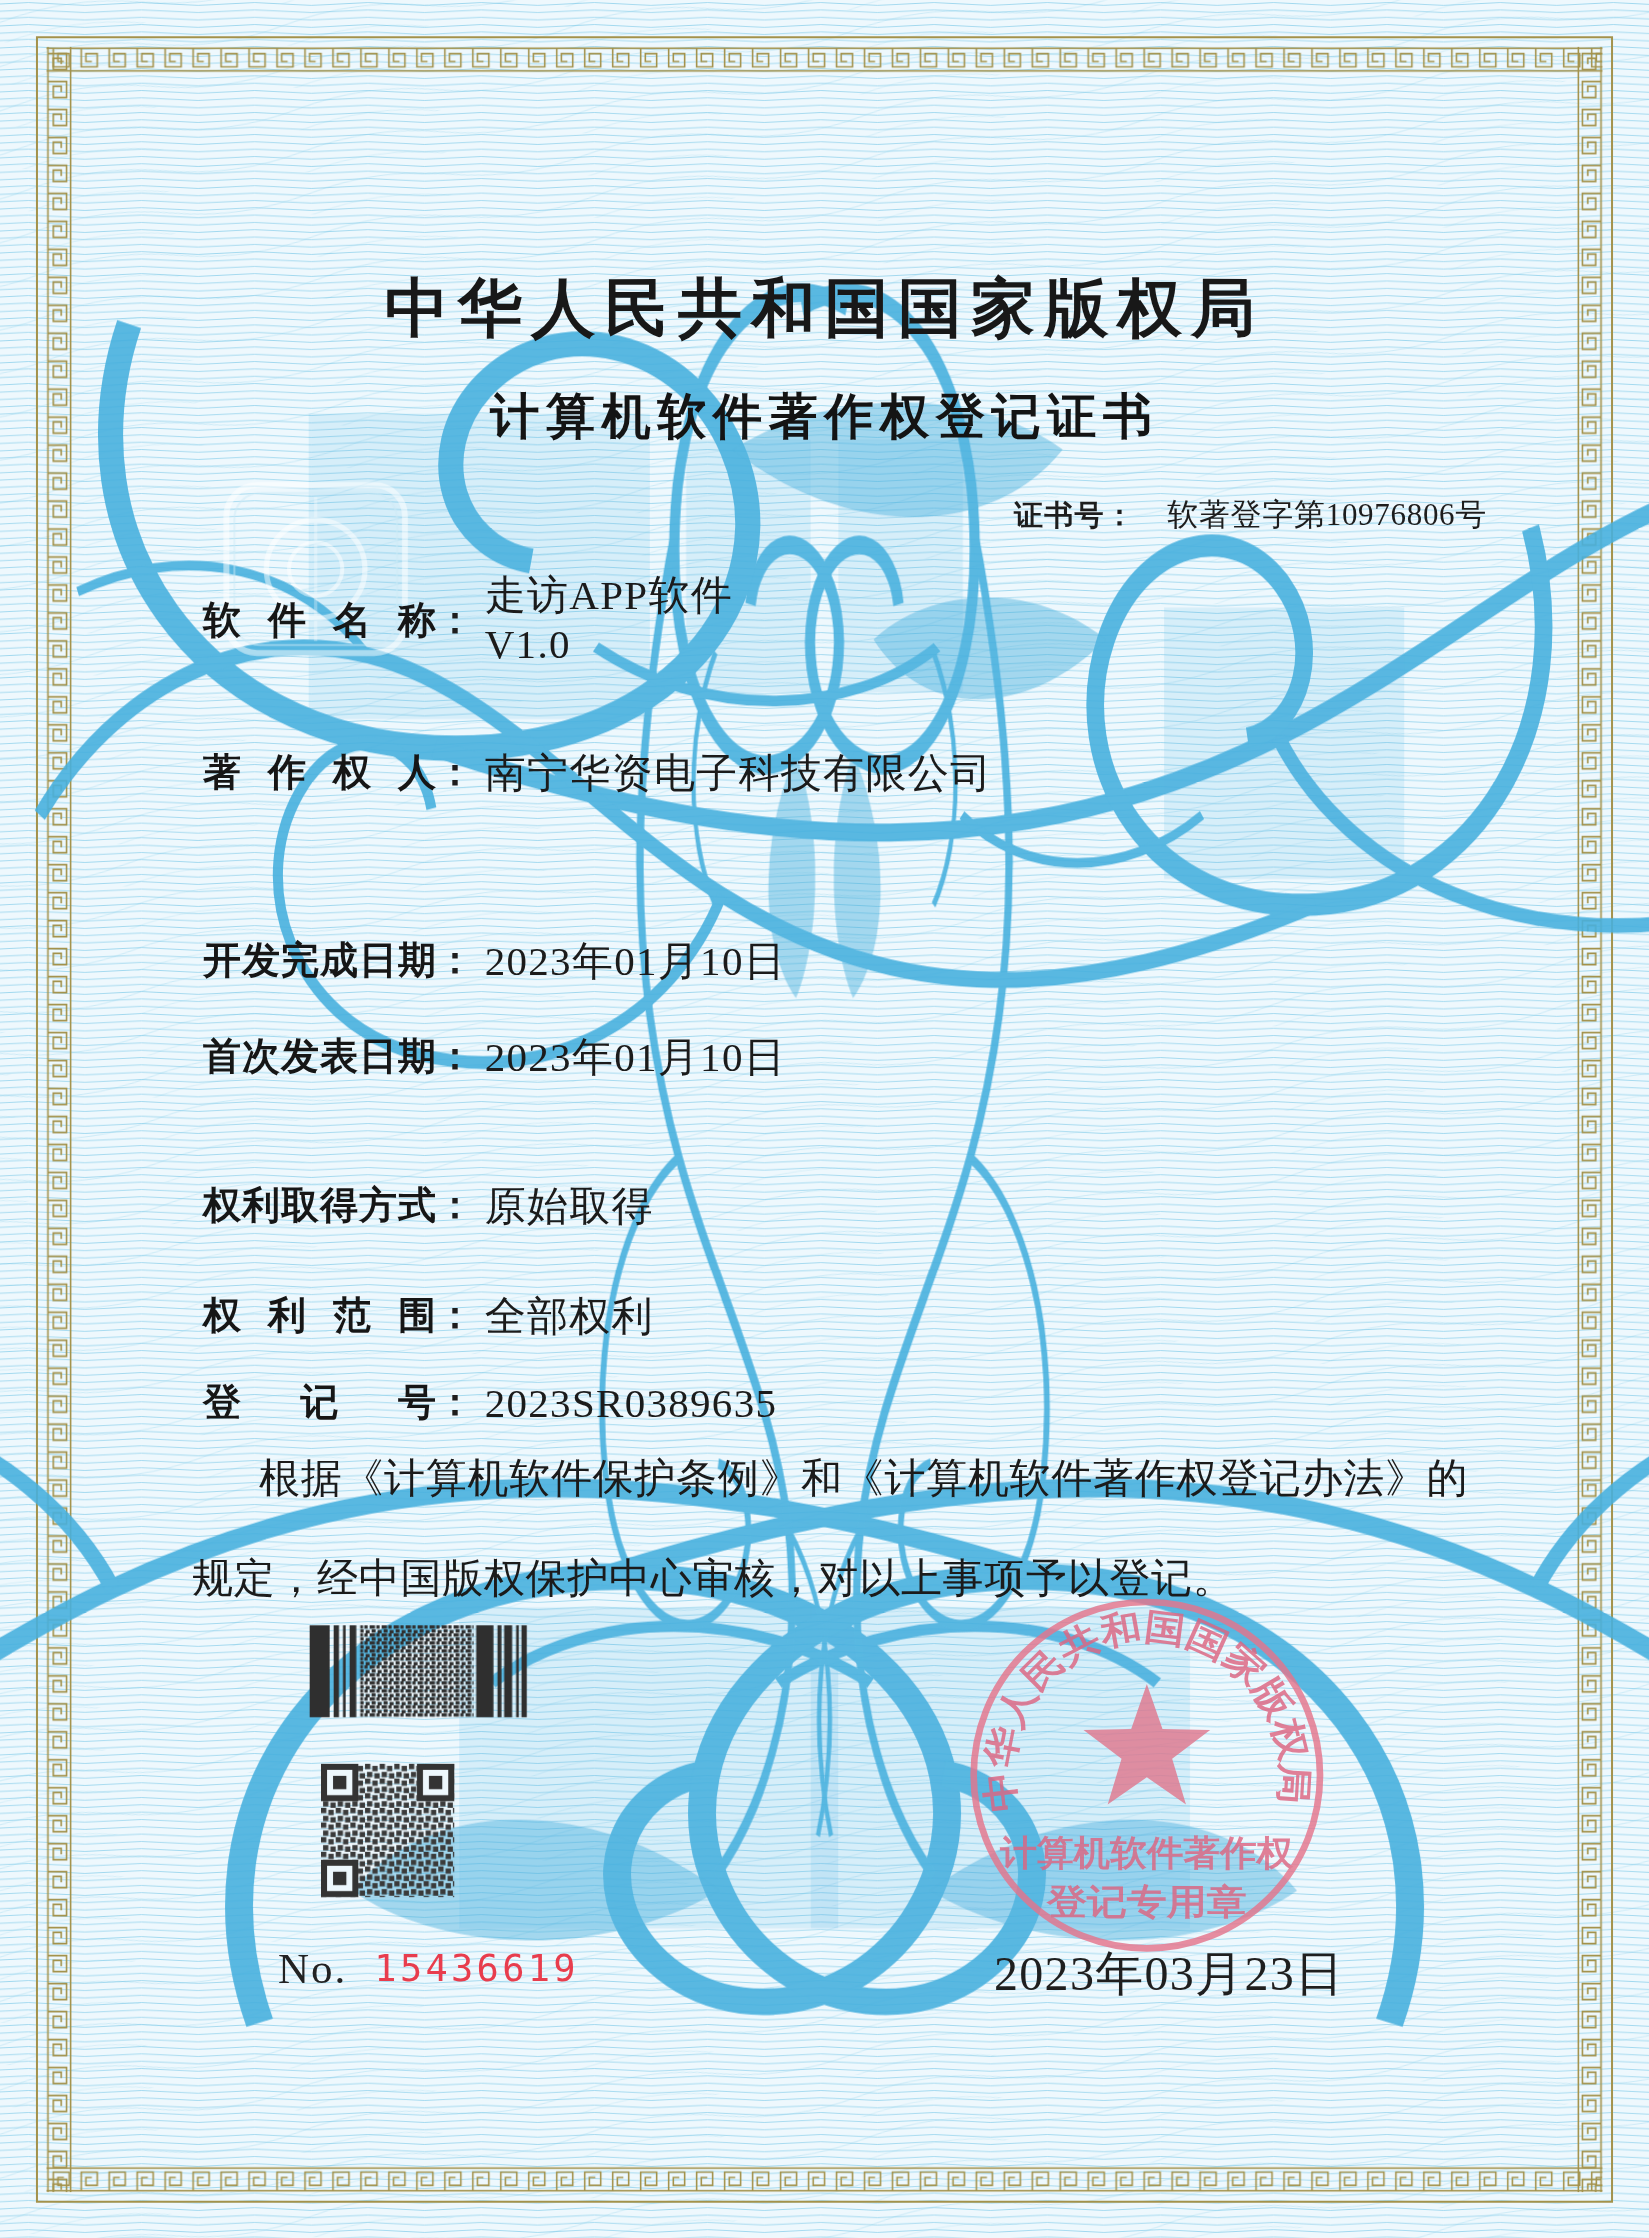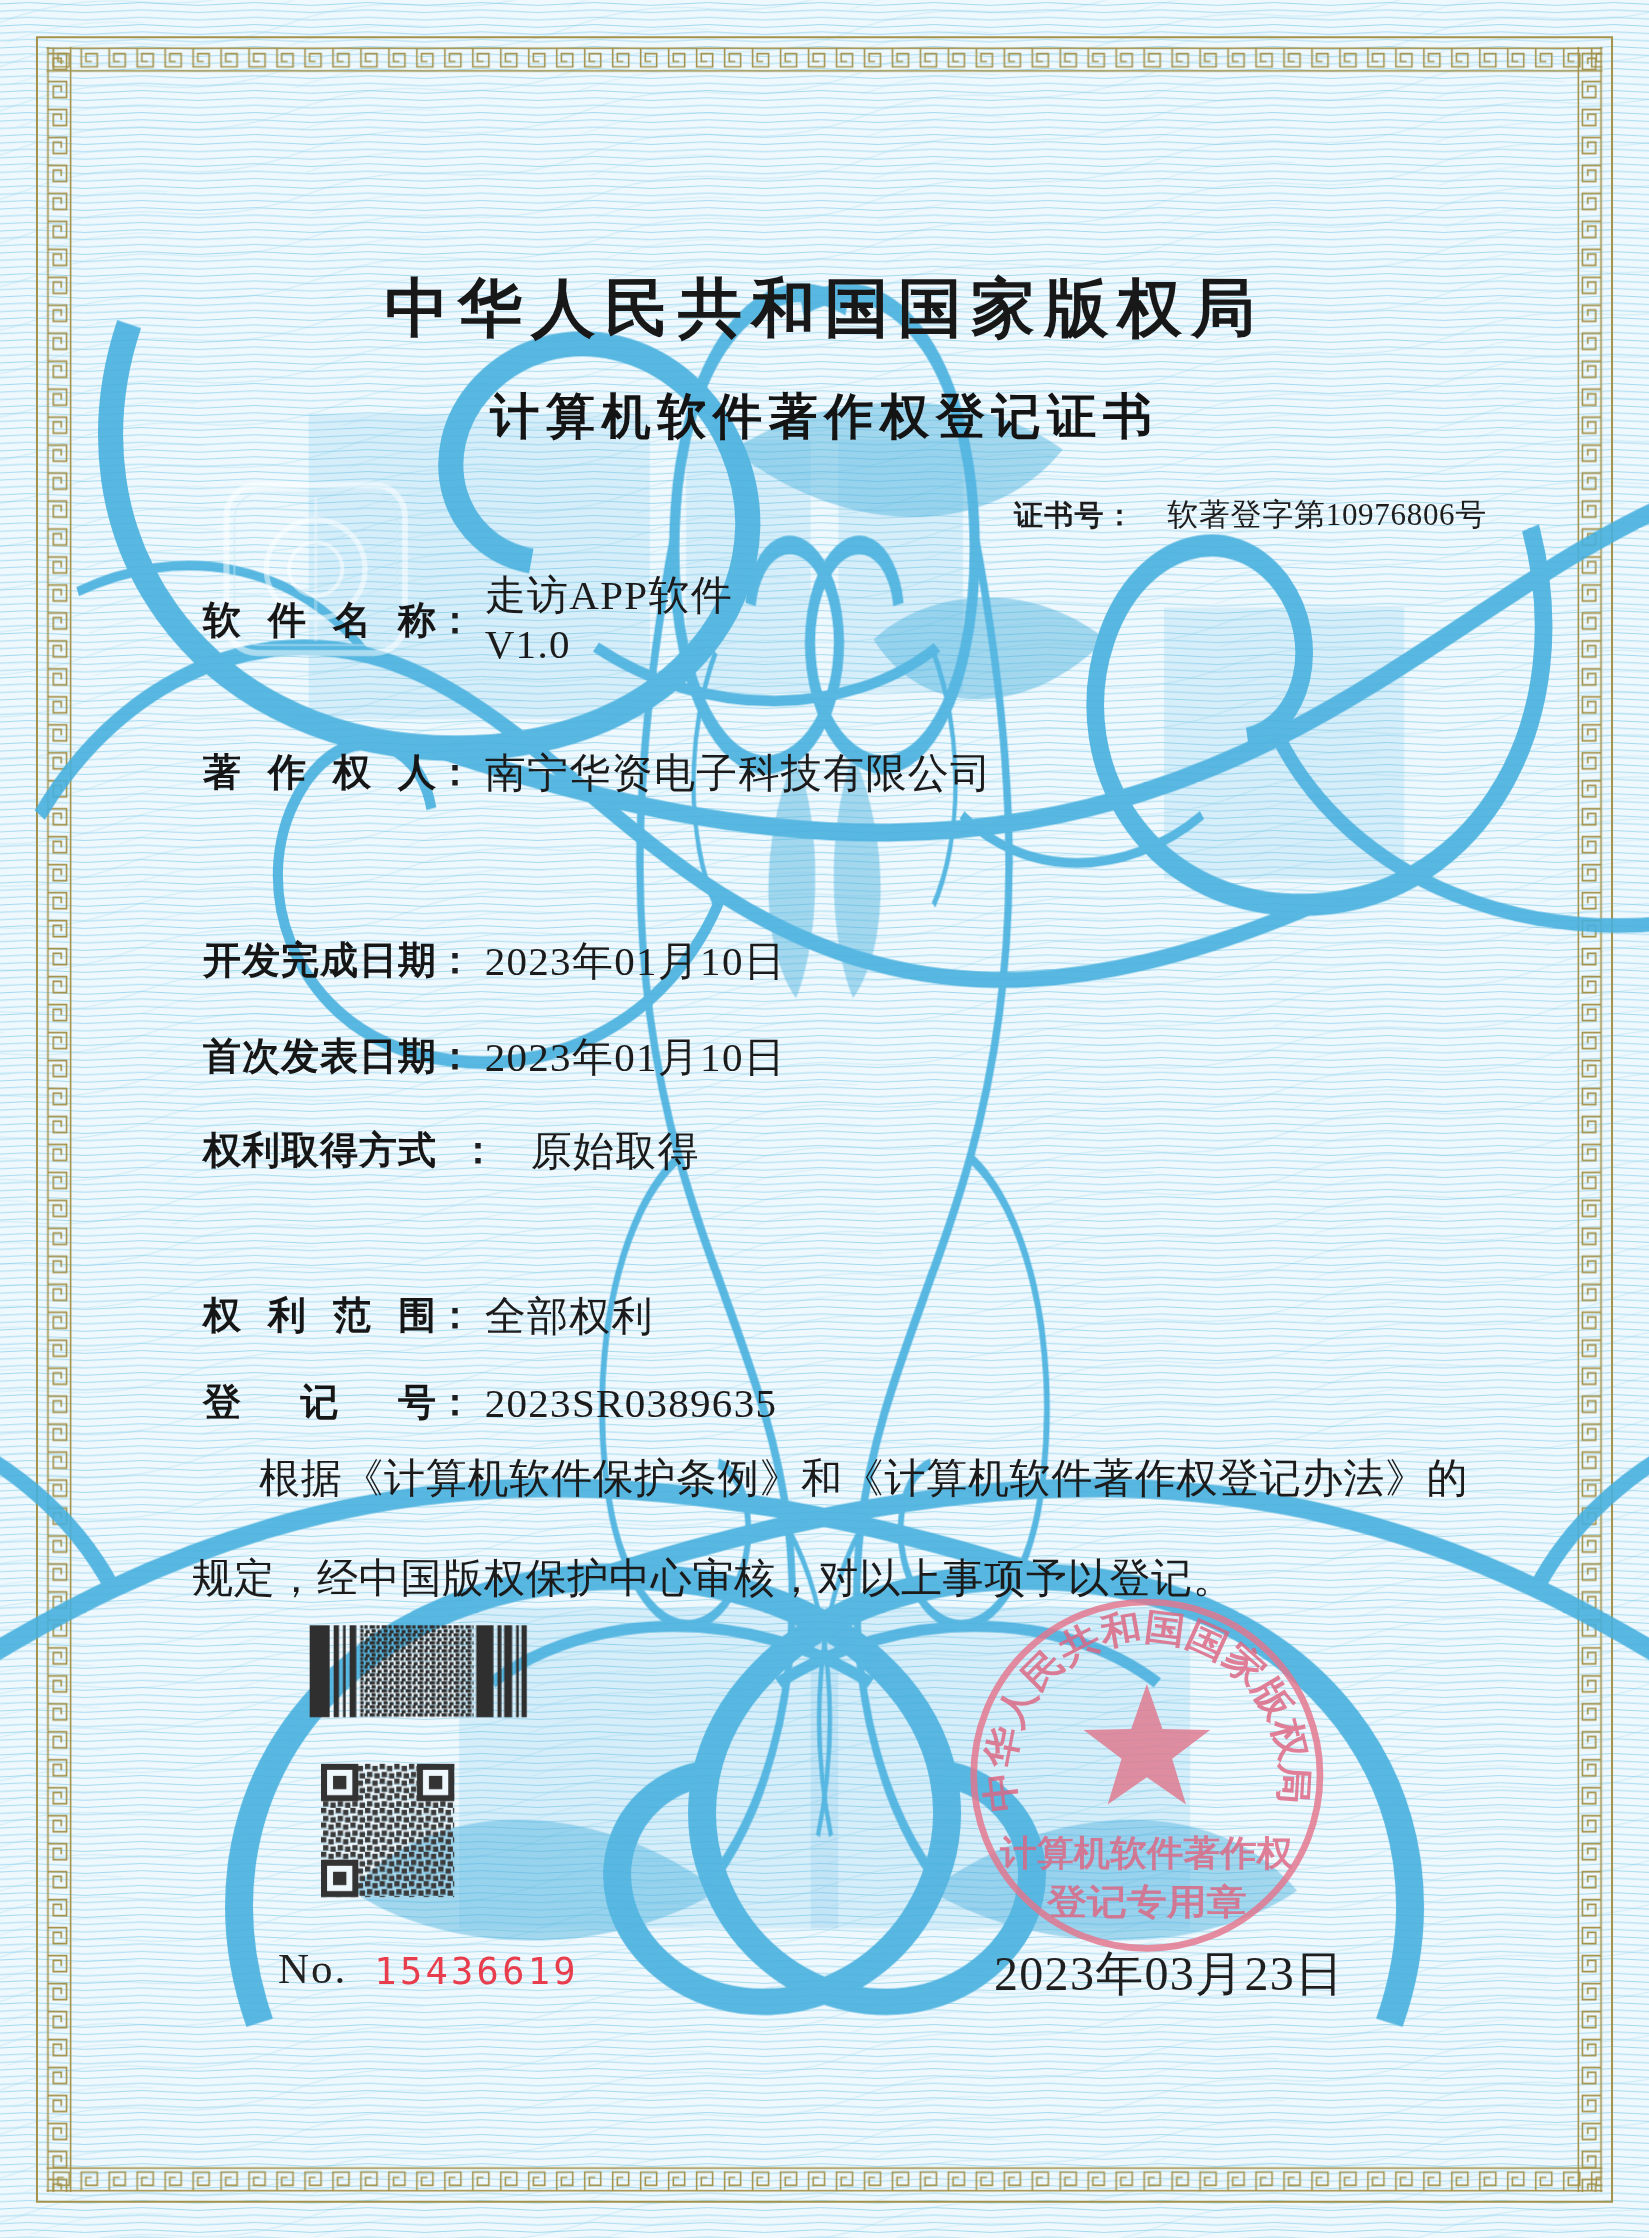--- a/index.html
+++ b/index.html
@@ -39,21 +39,21 @@
     margin-left:10.7px;font-size:41px;line-height:49px;letter-spacing:1.3px;
     font-family:"Liberation Serif", serif;color:#1b1b1b;white-space:nowrap;
   }
   .f-value .v2{display:block;}
   .statement{
     left:192px;top:1428px;width:1319px;
     font-size:41px;line-height:100px;letter-spacing:0.7px;
     color:#1b1b1b;z-index:2;
   }
   .statement .indent{padding-left:67px;}
-  .serial-row{left:278px;top:1944px;display:flex;align-items:flex-end;}
+  .serial-row{left:278px;top:1944px;display:flex;align-items:center;}
   .serial-label{font-size:43px;letter-spacing:2px;color:#222;}
   .serial-value{
     margin-left:27px;font-family:"DejaVu Sans Mono", monospace;
     font-size:37px;letter-spacing:3.3px;color:#e83d4d;font-weight:400;
   }
   .issue-date{left:994px;top:1942px;font-size:48px;letter-spacing:1.3px;color:#1f1f1f;}
 </style>
 </head>
 <body>
 
@@ -230,21 +230,21 @@
     <span class="f-colon">：</span>
     <span class="f-value">2023年01月10日</span>
   </div>
 
   <div class="field-row" style="top:1033px;">
     <span class="f-label">首次发表日期</span>
     <span class="f-colon">：</span>
     <span class="f-value">2023年01月10日</span>
   </div>
 
-  <div class="field-row" style="top:1127px;gap:23px;">
+  <div class="field-row" style="top:1182px;">
     <span class="f-label">权利取得方式</span>
     <span class="f-colon">：</span>
     <span class="f-value">原始取得</span>
   </div>
 
   <div class="field-row" style="top:1292px;">
     <span class="f-label">权利范围</span>
     <span class="f-colon">：</span>
     <span class="f-value">全部权利</span>
   </div>

